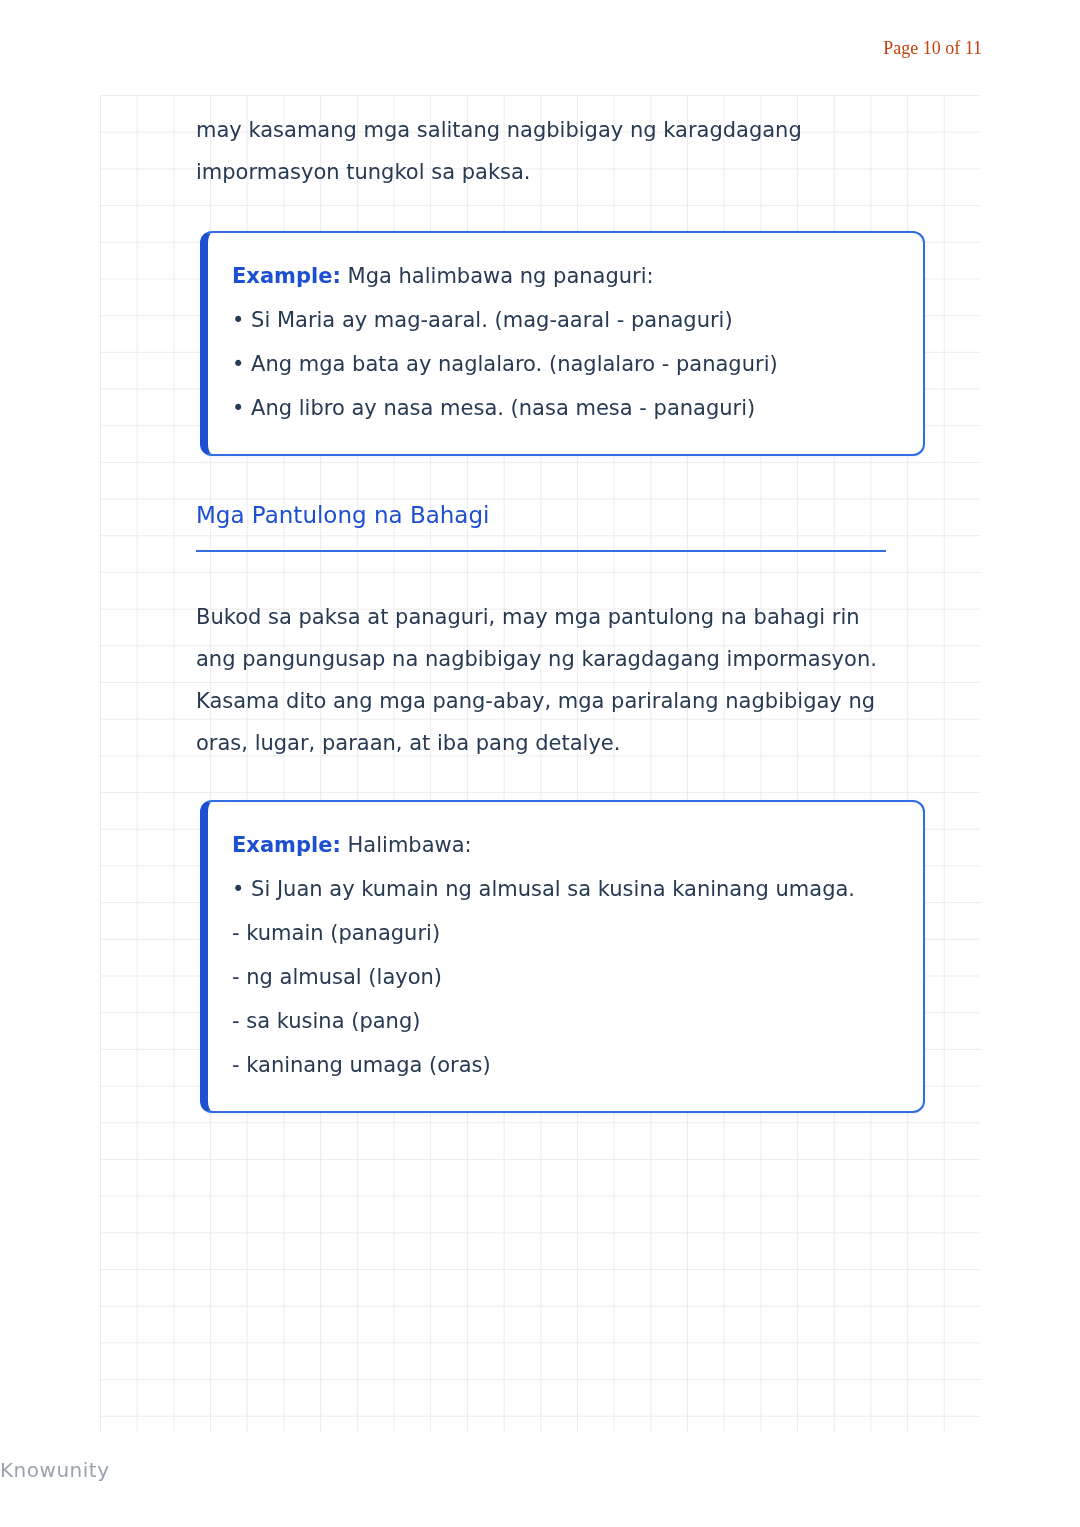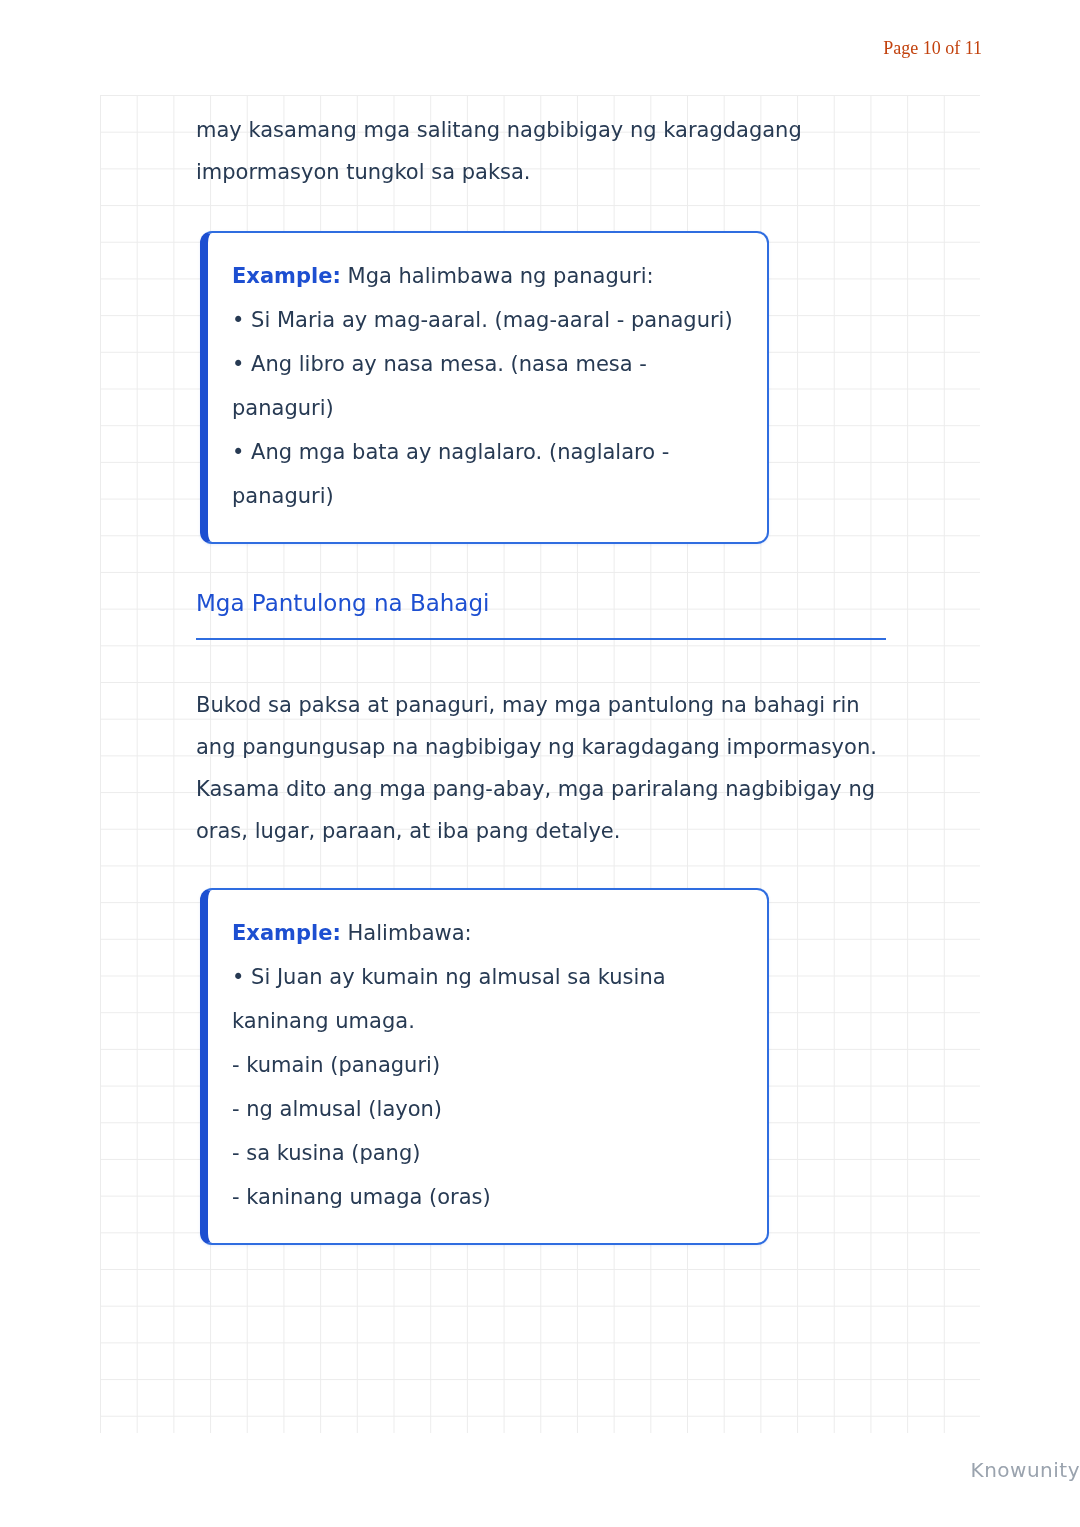--- a/index.html
+++ b/index.html
@@ -49,21 +49,21 @@
     font-size: 21px;
     line-height: 42px;
     color: #273a53;
   }
   .intro { margin-top: 8px; }
   .after-heading { margin-top: 44px; }
 
   .example-box {
     margin-top: 38px;
     margin-left: 4px;
-    width: 569px;
+    width: 725px;
     background: #ffffff;
     border: 2px solid #2f6de0;
     border-left: 8px solid #1d4fd1;
     border-radius: 12px;
     padding: 21px 26px 24px 24px;
     box-shadow: 0 1px 3px rgba(37, 99, 235, 0.10);
   }
   .box2 { margin-top: 36px; }
 
   .box-line {
@@ -89,21 +89,21 @@
     margin-top: 22px;
     height: 0;
     border-top: 2px solid #2f6de0;
   }
 
   .footer {
     position: absolute;
     left: 0;
     right: 0;
     top: 1458px;
-    text-align: right;
+    text-align: left;
     font-size: 20px;
     color: #9aa3ae;
     letter-spacing: 0.5px;
   }
 </style>
 </head>
 <body>
 
 <div class="grid-sheet"></div>
 
@@ -111,22 +111,22 @@
 
 <div class="content">
 
   <p class="body-text intro">may kasamang mga salitang nagbibigay ng karagdagang impormasyon tungkol sa paksa.</p>
 
   <div class="example-box">
     <p class="box-line">
       <span class="example-label">Example:</span><span>Mga halimbawa ng panaguri:</span>
     </p>
     <p class="box-line">• Si Maria ay mag-aaral. (mag-aaral - panaguri)</p>
+    <p class="box-line">• Ang mga bata ay naglalaro. (naglalaro - panaguri)</p>
     <p class="box-line">• Ang libro ay nasa mesa. (nasa mesa - panaguri)</p>
-    <p class="box-line">• Ang mga bata ay naglalaro. (naglalaro - panaguri)</p>
   </div>
 
   <h2 class="section-heading">Mga Pantulong na Bahagi</h2>
   <div class="heading-rule"></div>
 
   <p class="body-text after-heading">Bukod sa paksa at panaguri, may mga pantulong na bahagi rin ang pangungusap na nagbibigay ng karagdagang impormasyon. Kasama dito ang mga pang-abay, mga pariralang nagbibigay ng oras, lugar, paraan, at iba pang detalye.</p>
 
   <div class="example-box box2">
     <p class="box-line">
       <span class="example-label">Example:</span><span>Halimbawa:</span>

